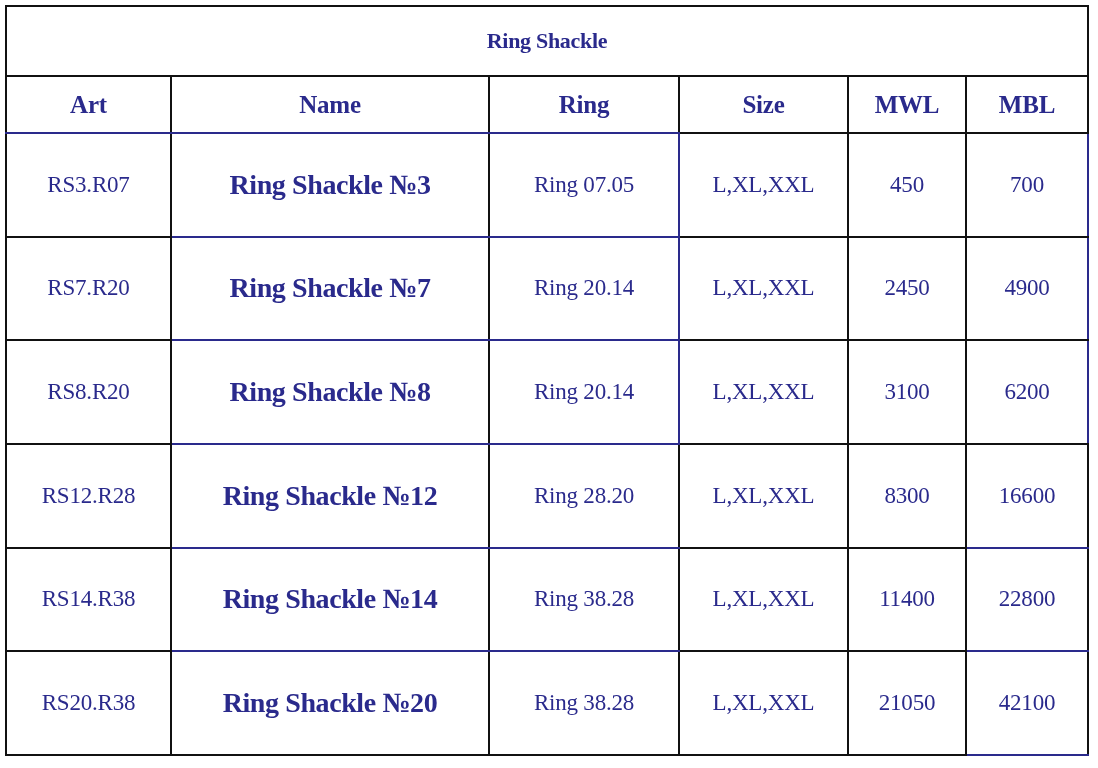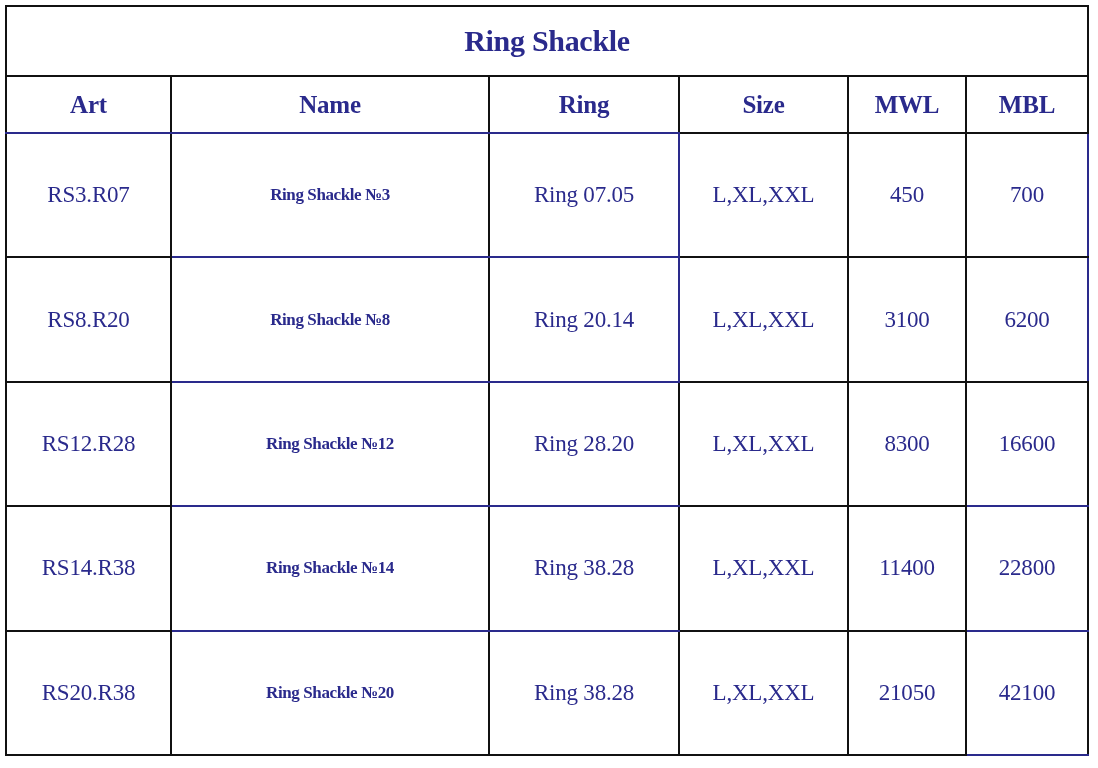--- a/index.html
+++ b/index.html
@@ -54,21 +54,21 @@
   col.c-art  { width: 165px; }
   col.c-name { width: 318px; }
   col.c-ring { width: 190px; }
   col.c-size { width: 169px; }
   col.c-mwl  { width: 118px; }
   col.c-mbl  { width: 122px; }
 
   
   tr.title-row td {
     height: 68px;
-    font-size: 30px;
+    font-size: 22px;
     font-weight: bold;
     letter-spacing: -0.3px;
   }
 
   
   tr.head-row th {
     height: 55px;
     font-size: 25px;
     font-weight: bold;
     letter-spacing: -0.2px;
@@ -76,21 +76,21 @@
 
   
   tr.data-row td {
     height: 57px;
     font-size: 23px;
     font-weight: normal;
     letter-spacing: -0.2px;
   }
   tr.data-row td.cell-name {
     font-weight: bold;
-    font-size: 17px;
+    font-size: 28px;
     letter-spacing: -0.4px;
   }
   tr.data-row td.cell-ring,
   tr.data-row td.cell-mwl,
   tr.data-row td.cell-mbl,
   tr.data-row td.cell-art,
   tr.data-row td.cell-size {
     font-weight: normal;
   }
 
@@ -133,20 +133,28 @@
 
       <tr class="data-row">
             <td class="cell-art">RS3.R07</td>
             <td class="cell-name rule-blue-left rule-blue-bottom">Ring Shackle №3</td>
             <td class="cell-ring rule-blue-left rule-blue-right rule-blue-bottom">Ring 07.05</td>
             <td class="cell-size">L,XL,XXL</td>
             <td class="cell-mwl">450</td>
             <td class="cell-mbl rule-blue-right">700</td>
           </tr>
           <tr class="data-row">
+            <td class="cell-art">RS7.R20</td>
+            <td class="cell-name rule-blue-left rule-blue-bottom">Ring Shackle №7</td>
+            <td class="cell-ring rule-blue-left rule-blue-right rule-blue-bottom">Ring 20.14</td>
+            <td class="cell-size">L,XL,XXL</td>
+            <td class="cell-mwl">2450</td>
+            <td class="cell-mbl rule-blue-right">4900</td>
+          </tr>
+          <tr class="data-row">
             <td class="cell-art">RS8.R20</td>
             <td class="cell-name rule-blue-left rule-blue-bottom">Ring Shackle №8</td>
             <td class="cell-ring rule-blue-left rule-blue-right rule-blue-bottom">Ring 20.14</td>
             <td class="cell-size">L,XL,XXL</td>
             <td class="cell-mwl">3100</td>
             <td class="cell-mbl rule-blue-right">6200</td>
           </tr>
           <tr class="data-row">
             <td class="cell-art">RS12.R28</td>
             <td class="cell-name rule-blue-left rule-blue-bottom">Ring Shackle №12</td>

